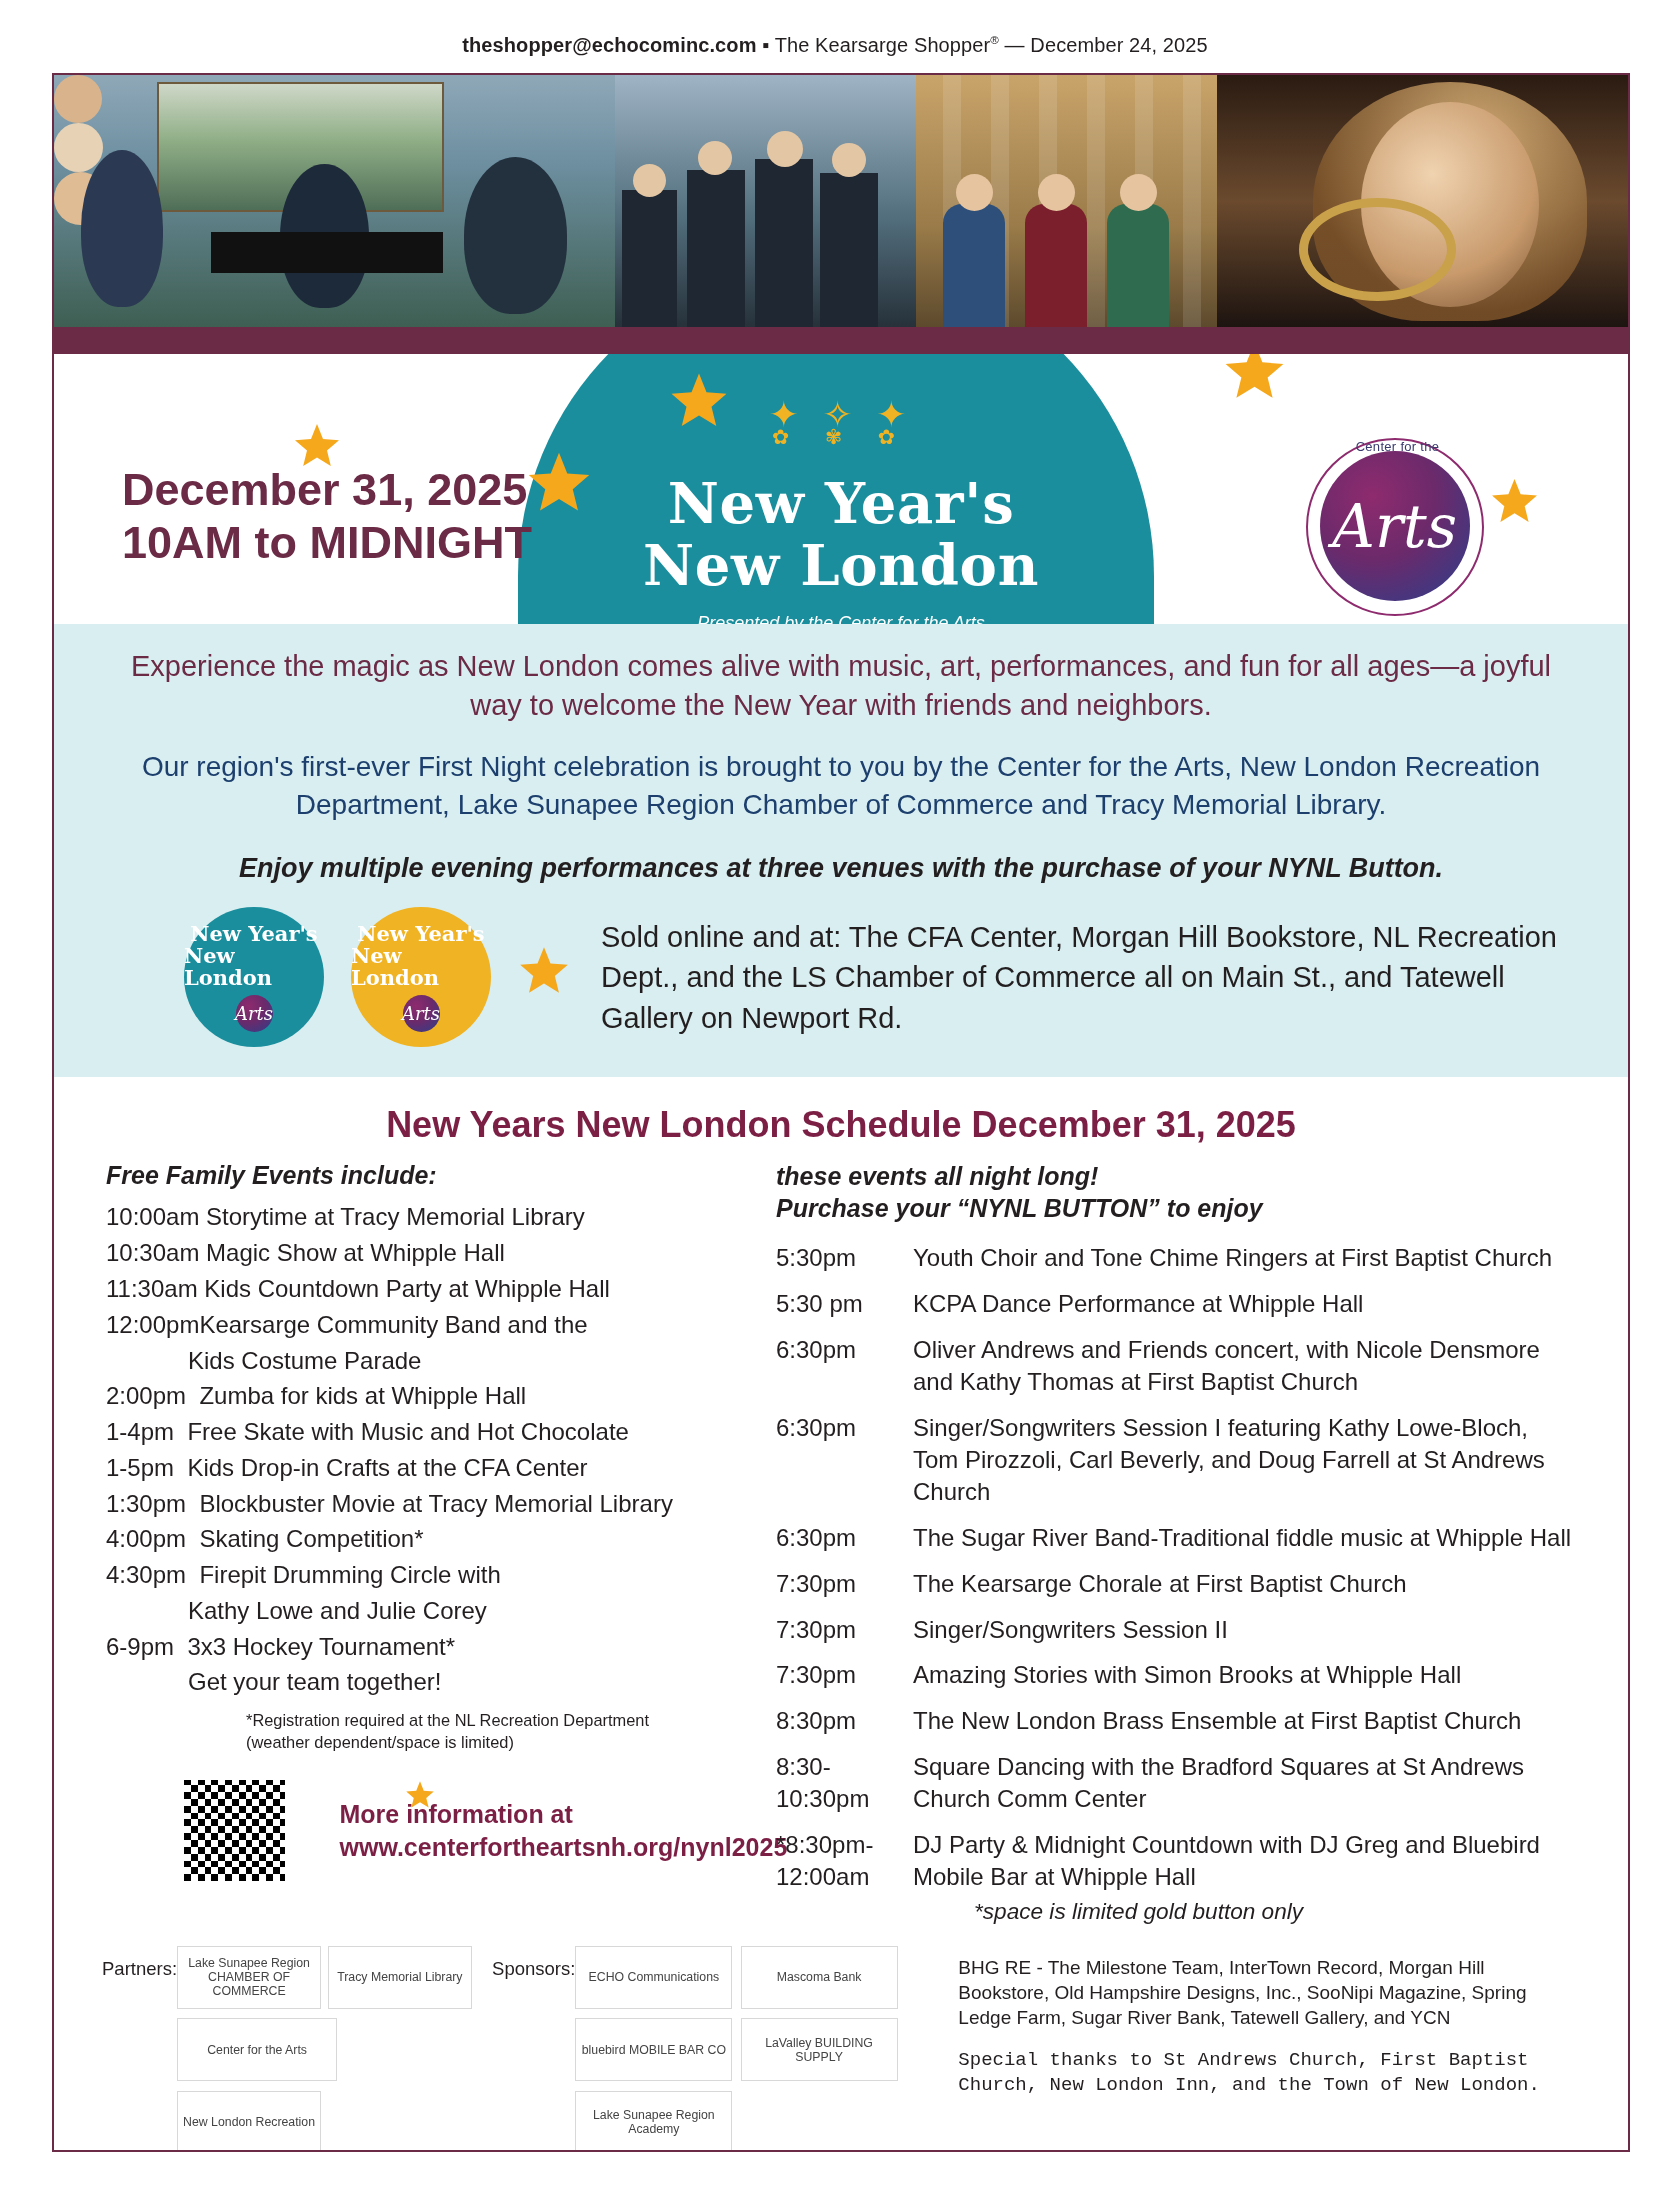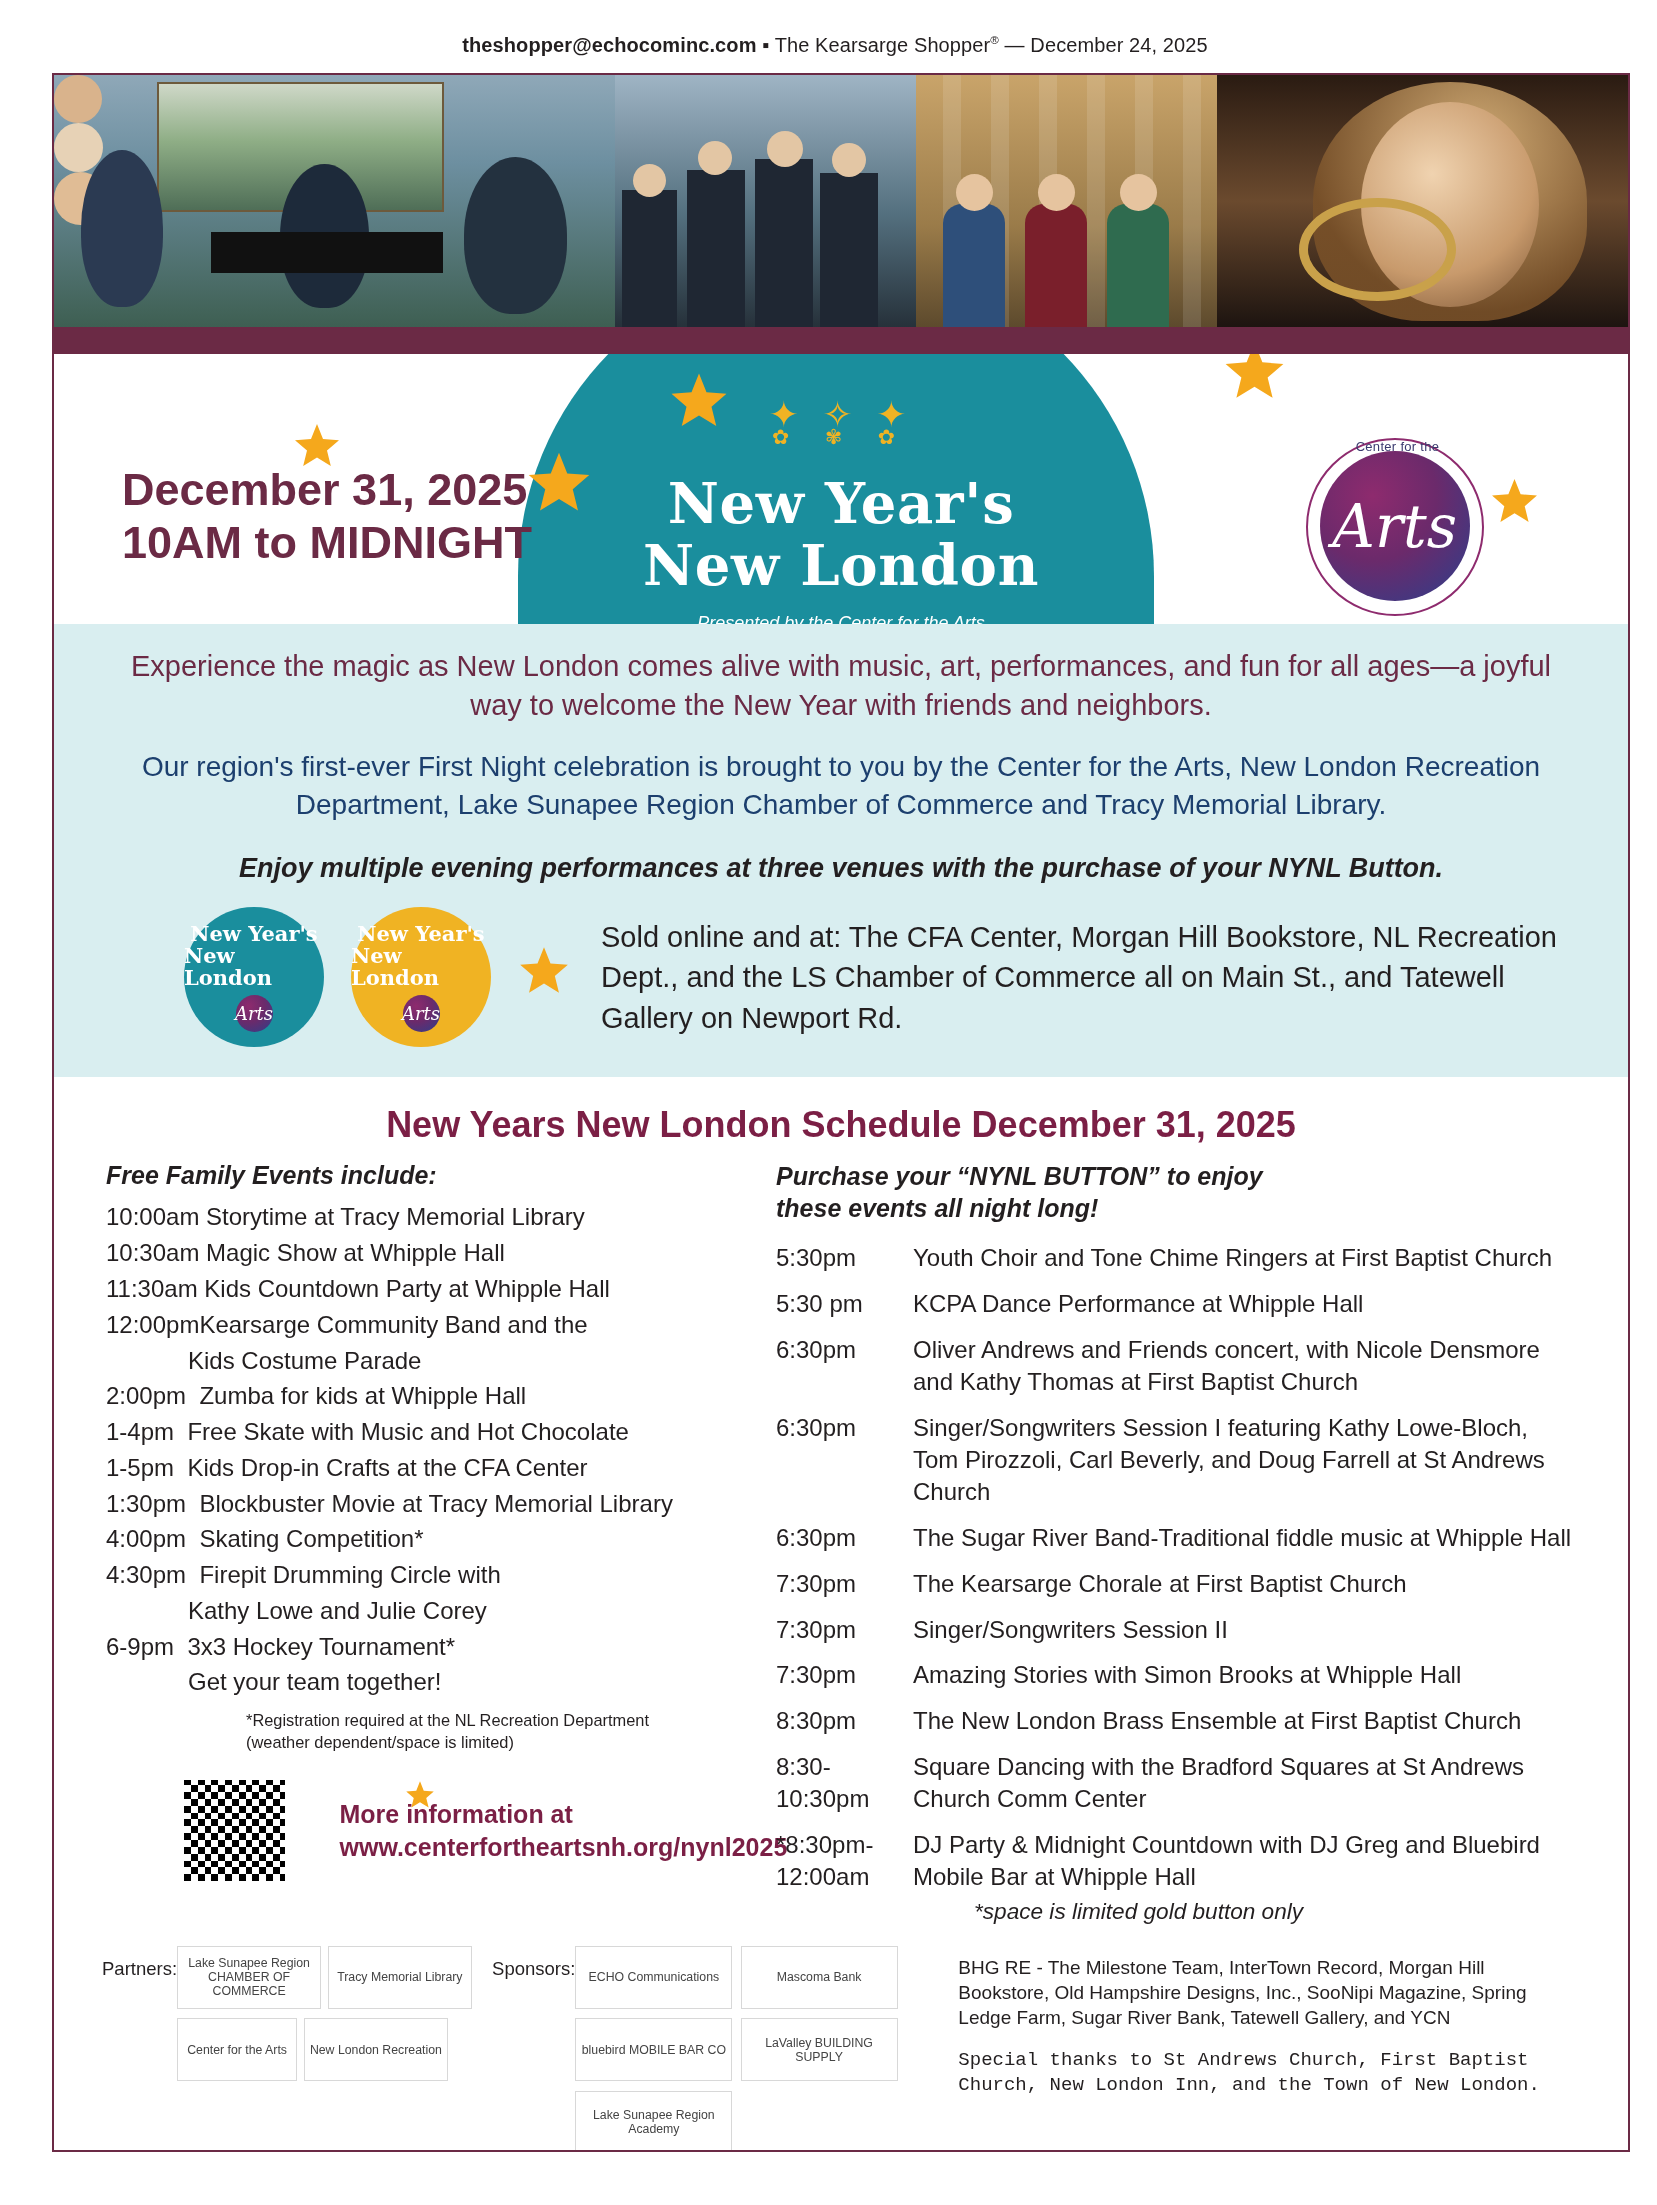--- a/index.html
+++ b/index.html
@@ -422,22 +422,22 @@
           </span>
           <div class="moreinfo">
             <div>More information at</div>
             <div>www.centerfortheartsnh.org/nynl2025</div>
           </div>
         </div>
       </div>
 
       <div class="colR">
         <div class="col-head2">
+          <div>these events all night long!</div>
           <div>Purchase your “NYNL BUTTON” to enjoy</div>
-          <div>these events all night long!</div>
         </div>
         <div id="button-list">
             <div class="evR">
               <span class="t">5:30pm</span>
               <span class="d">Youth Choir and Tone Chime Ringers at First Baptist Church</span>
             </div>
             <div class="evR">
               <span class="t">5:30 pm</span>
               <span class="d">KCPA Dance Performance at Whipple Hall</span>
             </div>
@@ -480,21 +480,21 @@
           </div>
         <div class="gold-note">*space is limited gold button only</div>
       </div>
     </div>
 
     <div class="sponsors">
       <div class="sp-label">Partners:</div>
       <div class="logos-grid" id="partner-logos">
           <div class="logo-box" style="width: 144px; height: 63px; text-align: center;">Lake Sunapee Region CHAMBER OF COMMERCE</div>
           <div class="logo-box" style="width: 144px; height: 63px;">Tracy Memorial Library</div>
-          <div class="logo-box" style="width: 120px; height: 63px;">Center for the Arts</div>
+          <div class="logo-box" style="width: 160px; height: 63px;">Center for the Arts</div>
           <div class="logo-box" style="width: 144px; height: 63px;">New London Recreation</div>
         </div>
       <div class="sp-label">Sponsors:</div>
       <div class="sponsor-grid" id="sponsor-logos">
           <div class="logo-box" style="width: 157px; height: 63px;">ECHO Communications</div>
           <div class="logo-box" style="width: 157px; height: 63px;">Mascoma Bank</div>
           <div class="logo-box" style="width: 157px; height: 63px;">bluebird MOBILE BAR CO</div>
           <div class="logo-box" style="width: 157px; height: 63px;">LaValley BUILDING SUPPLY</div>
           <div class="logo-box" style="width: 157px; height: 63px;">Lake Sunapee Region Academy</div>
         </div>

